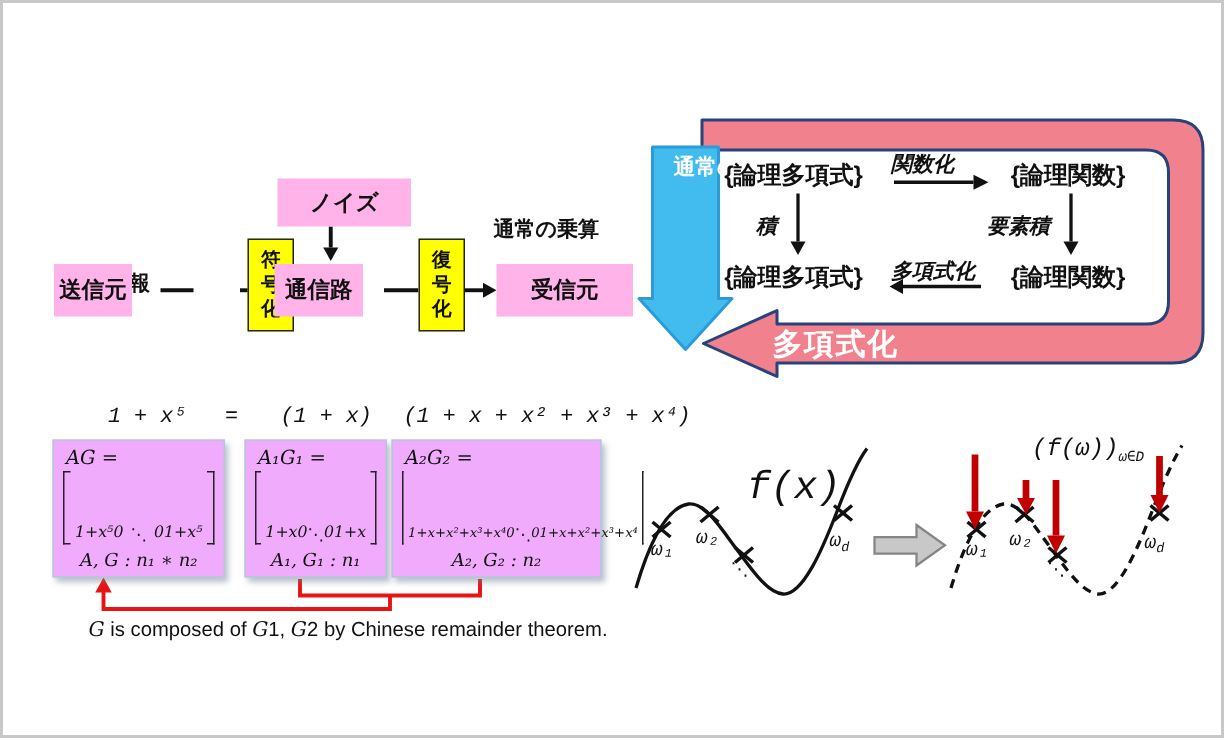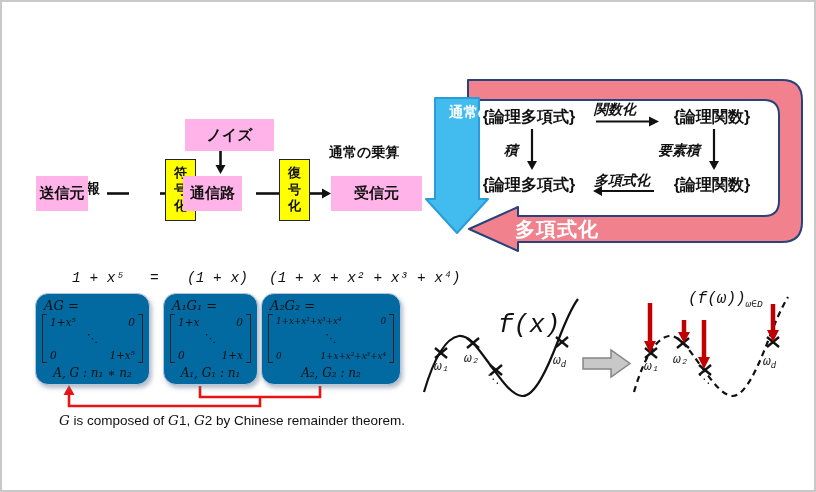--- a/index.html
+++ b/index.html
@@ -10,29 +10,29 @@
   }
   .t { position:absolute; white-space:nowrap; }
   .jp { font-family:"Liberation Sans", sans-serif; font-weight:700; color:#111; }
   .math { font-family:Liberation Mono, monospace; font-style:italic; color:#111; }
   .box { position:absolute; display:flex; align-items:center; justify-content:center; }
   .pink { background:#ffb3e8; }
   .yellow { background:#ffff00; border:1.6px solid #222; box-sizing:border-box; }
   .vtext { word-break:break-all; line-height:1.3; text-align:center; width:16px; }
   svg.layer { position:absolute; left:0; top:0; }
 
-  .panel { position:absolute; background:#0369a1; border:1px solid #b5c6da; border-radius:13px;
+  .panel { position:absolute; background:#f0abfc; border:1px solid #b5c6da; border-radius:0;
            box-shadow:2px 3px 4px rgba(110,125,145,.5); box-sizing:border-box; }
   .mtitle { font-family:"DejaVu Serif", serif; font-style:italic; font-size:13px; color:#111; margin:4px 0 0 8px; }
   .mat { display:flex; margin:1px 6px 0 6px; height:49px; }
   .br  { width:5px; border:1.6px solid #222; box-sizing:border-box; }
   .brl { border-right:none; }
   .brr { border-left:none; }
-  .cells { flex:1; display:flex; flex-direction:column; justify-content:space-between;
-           font-family:"DejaVu Serif", serif; font-style:italic; font-size:10.5px; color:#111; padding:2px 3px; }
+  .cells { flex:1; display:flex; justify-content:space-between;
+           font-family:"DejaVu Serif", serif; font-style:italic; font-size:10.5px; color:#111; padding:2px 3px;align-items:flex-end; }
   .p3 .cells { font-size:8.8px; }
   .crow { display:flex; justify-content:space-between; }
   .cdots { text-align:center; line-height:8px; font-family:"DejaVu Sans", sans-serif; font-style:normal; font-size:11px; }
   .mcap { text-align:center; font-family:"DejaVu Serif", serif; font-style:italic; font-size:12px; color:#111; margin-top:3px; }
 
   .note { font-family:"Liberation Sans", sans-serif; font-size:13.5px; color:#111; }
   .note .gi { font-family:"DejaVu Serif", serif; font-style:italic; }
   .white { color:#fff; }
   .sub { font-size:9.5px; position:relative; top:4px; }
   .subsm { font-size:9px; position:relative; top:3px; }

